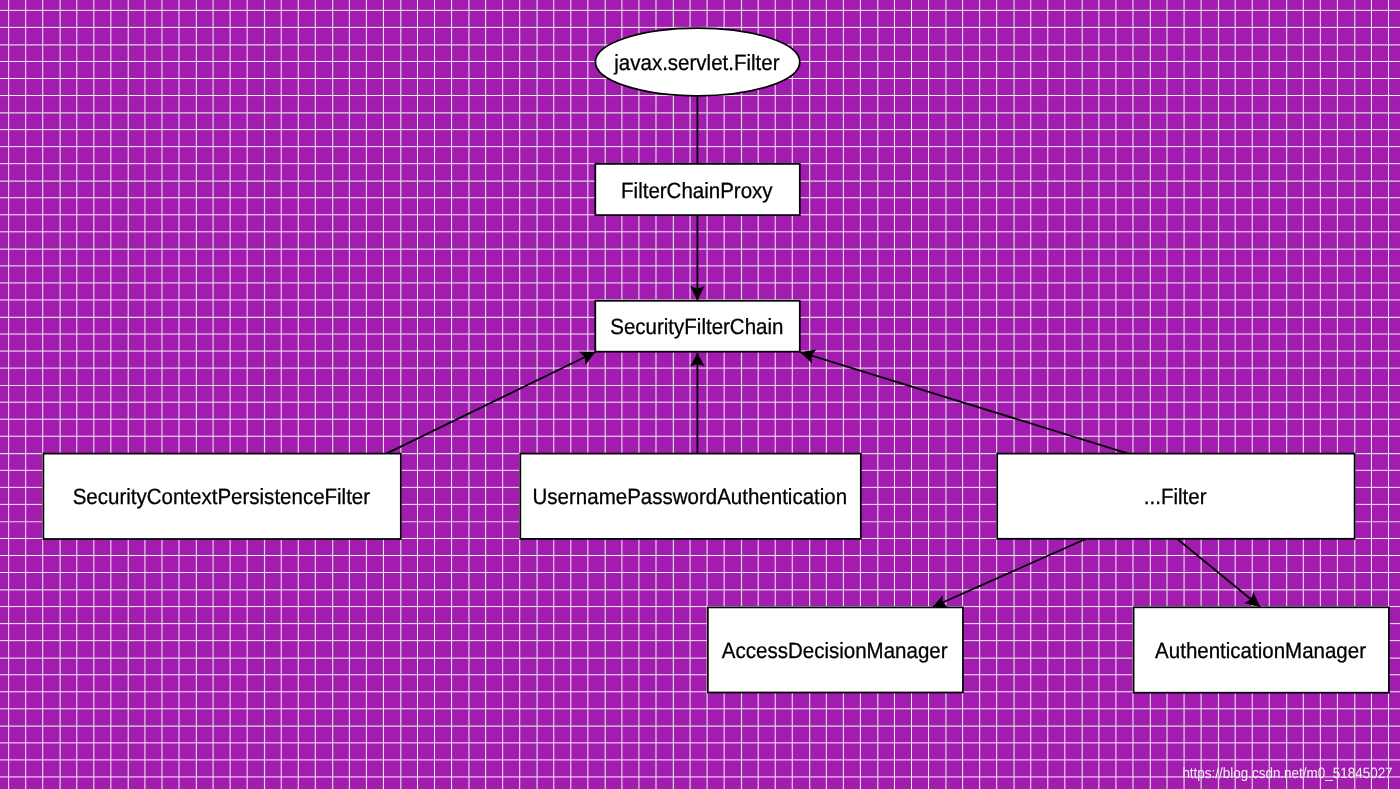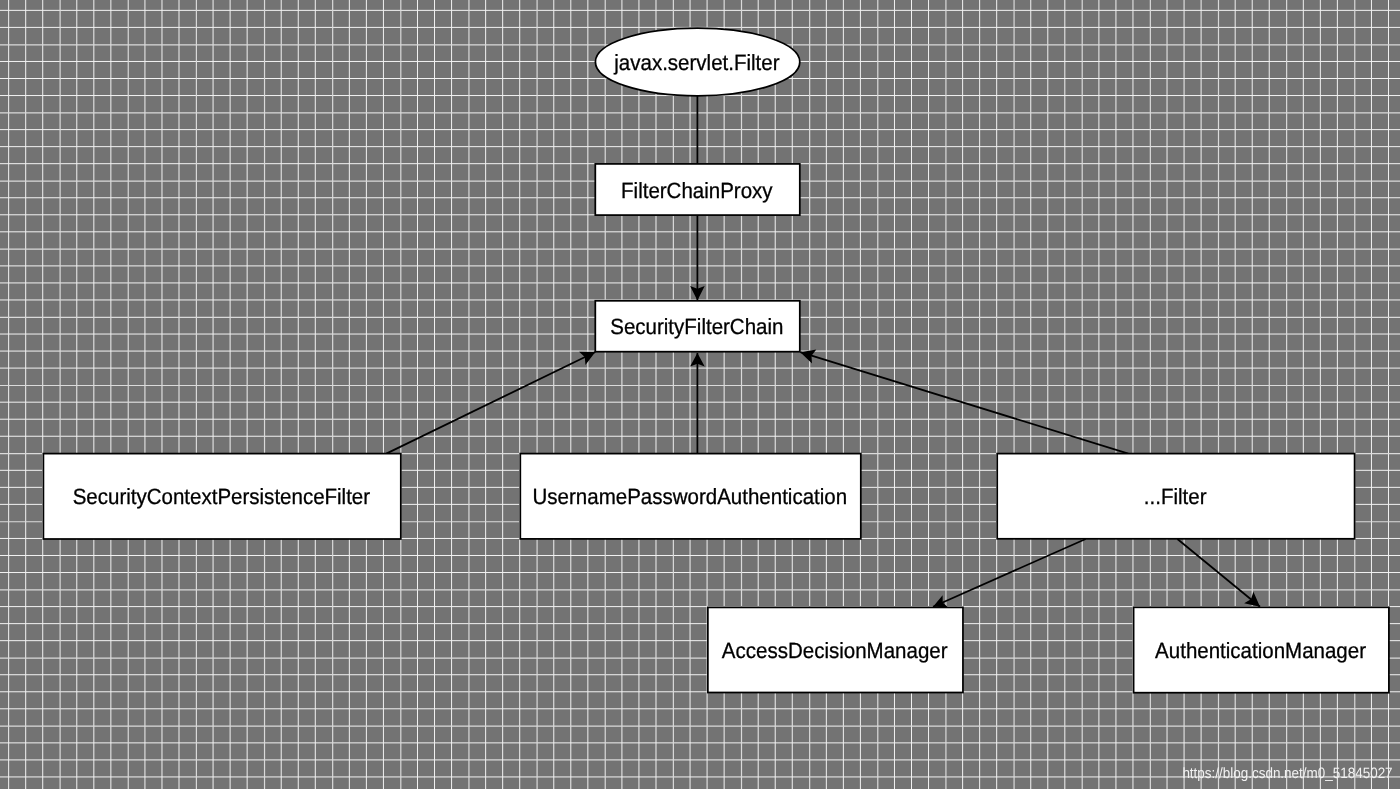--- a/index.html
+++ b/index.html
@@ -1,20 +1,20 @@
 <!DOCTYPE html>
 <html><head>
 <meta charset="utf-8">
 <title>Spring Security Filter Chain Diagram</title>
 <style>
   html,body{margin:0;padding:0;}
   body{width:1400px;height:789px;overflow:hidden;background:#ffffff;
        font-family:"Liberation Sans",sans-serif;
        -webkit-font-smoothing:antialiased;text-rendering:geometricPrecision;}
-  #canvas{position:relative;width:1400px;height:789px;overflow:hidden;background:#737373;}
+  #canvas{position:relative;width:1400px;height:789px;overflow:hidden;background:#a21caf;}
   #grid-background{position:absolute;left:0;top:0;}
   #diagram-svg{position:absolute;left:0;top:0;will-change:transform;}
   .node-shape{fill:#ffffff;stroke:#000000;stroke-width:1.75;}
   .node-label{font-family:"Liberation Sans",sans-serif;font-size:22px;fill:#000000;text-anchor:middle;stroke:#000000;stroke-width:0.3px;paint-order:stroke fill;}
   .edge-line{stroke:#000000;stroke-width:1.75;fill:none;}
   .edge-arrowhead{fill:#000000;}
   .watermark-text{font-family:"Liberation Sans",sans-serif;font-size:15px;}
 </style>
 </head>
 <body>

